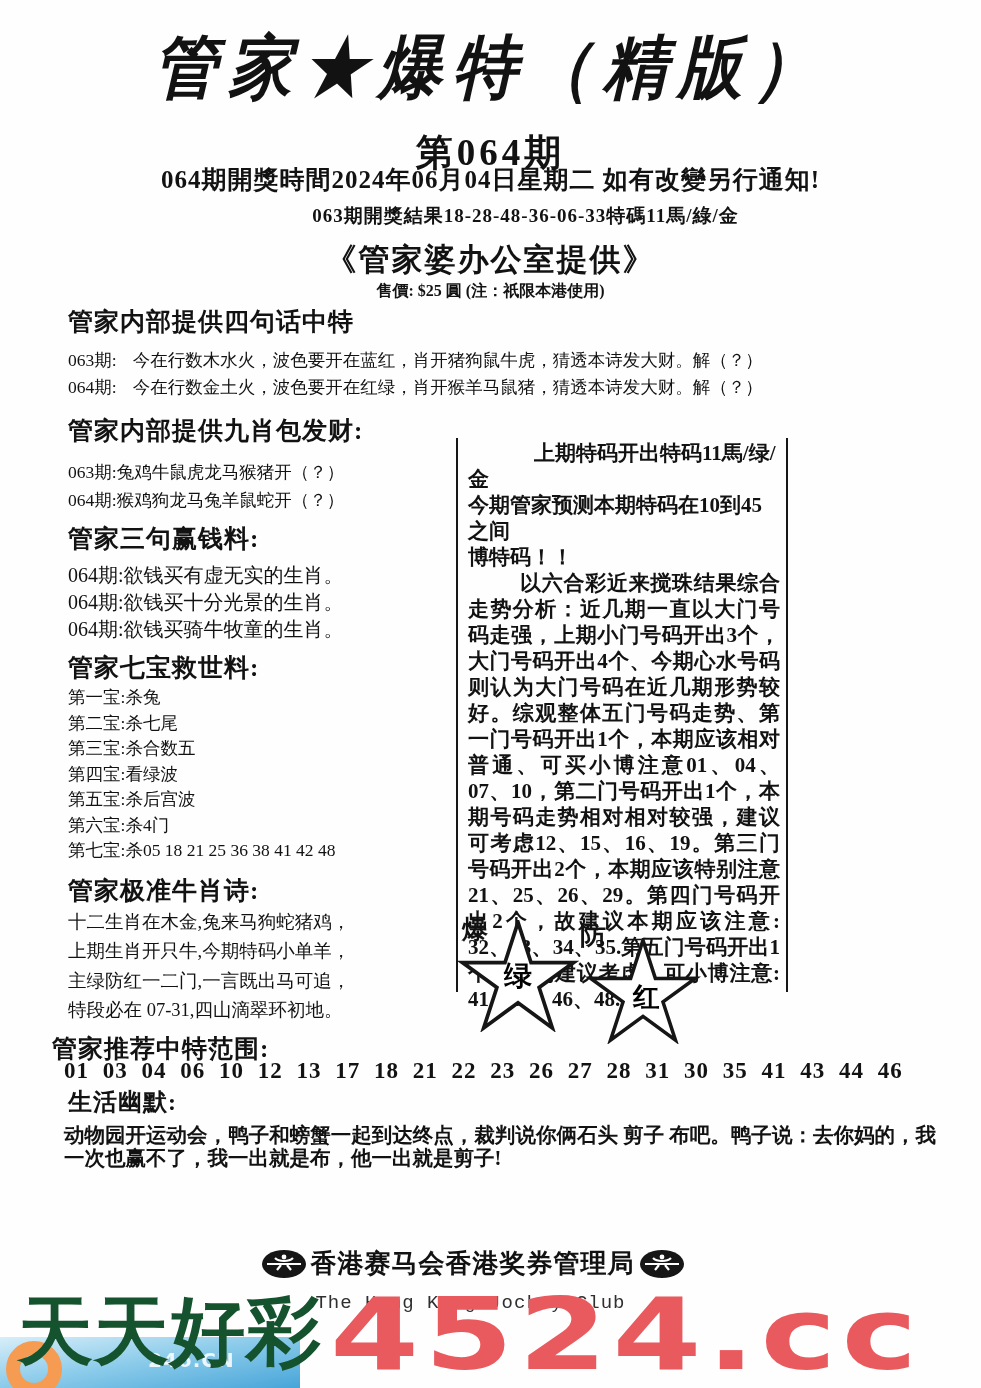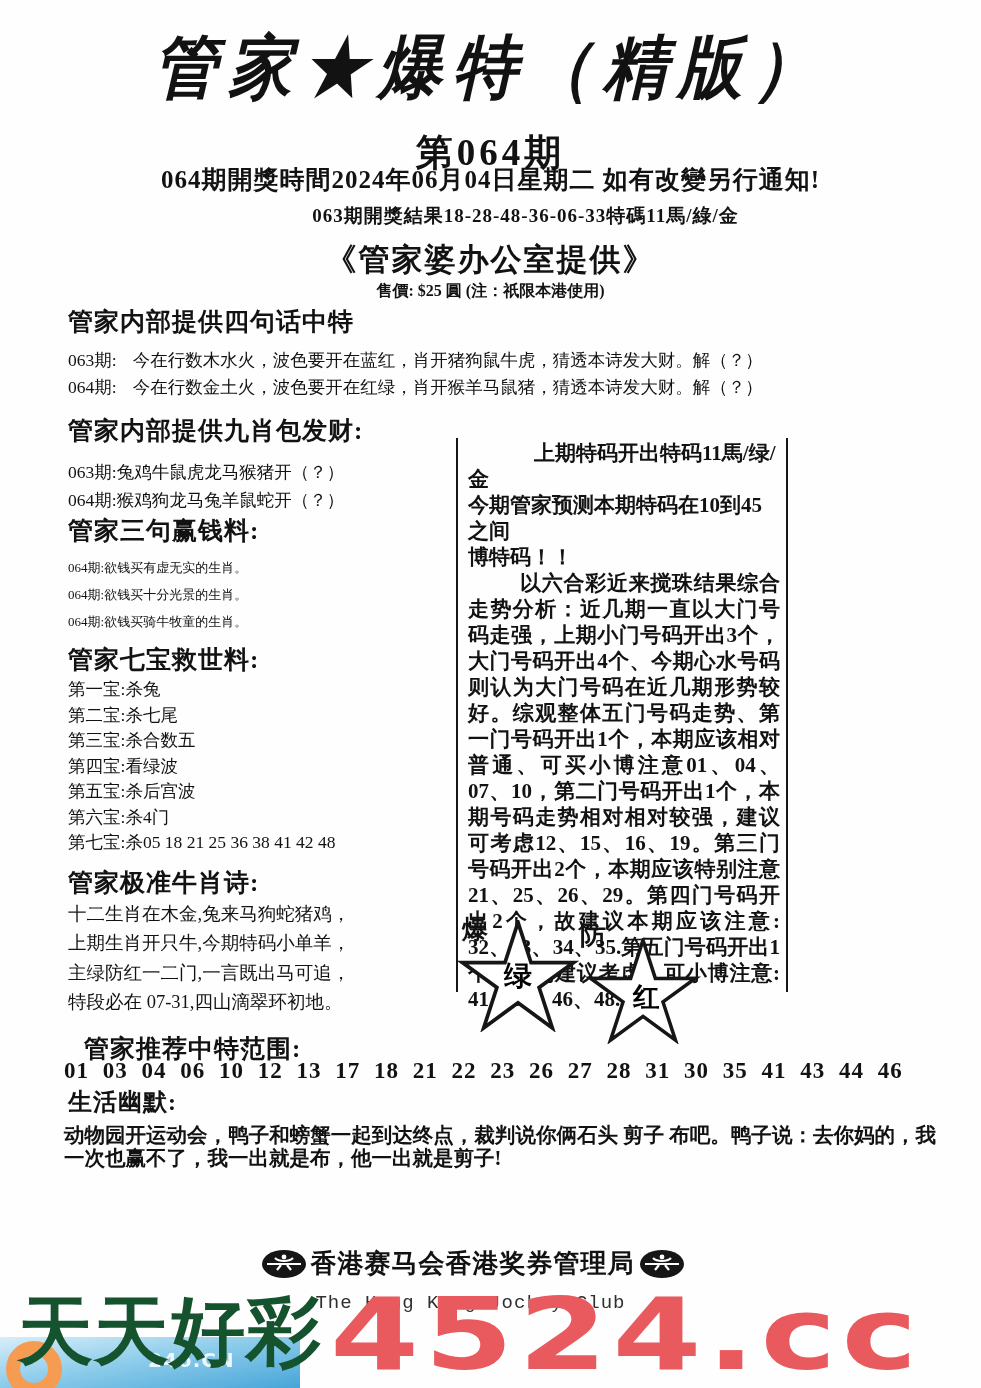--- a/index.html
+++ b/index.html
@@ -21,42 +21,42 @@
   .row .lbl{display:inline-block;margin-right:16px;}
 
   .s4h{left:68px;top:305px;}
   .s4r1{left:68px;top:348px;width:860px;}
   .s4r2{left:68px;top:375px;width:860px;}
 
   .leftcol{left:68px;top:414px;width:392px;}
   .leftcol .h{font-size:25px;font-weight:bold;letter-spacing:1px;line-height:34px;}
   .g1 .r{line-height:28px;font-size:17.5px;}
   .g1{margin-top:10px;}
-  .h2m{}
+  .h2m{margin-top:8px;}
   .g2{margin-top:6px;}
-  .g2 .r{line-height:27px;font-size:13px;}
+  .g2 .r{line-height:27px;font-size:20px;}
   .h3m{margin-top:8px;}
   .g3{margin-top:0;}
   .g3 .r{line-height:25.5px;font-size:17.5px;}
   .h4m{margin-top:10px;font-size:22px;line-height:30px;}
   .poem .r{line-height:29.5px;font-size:18.5px;}
 
   .rightcol{left:456px;top:438px;width:332px;height:554px;box-sizing:border-box;
             border-left:2px solid #161616;border-right:2px solid #161616;
             padding:2px 6px 0 10px;font-size:21px;line-height:26px;font-weight:bold;}
   .rightcol .p1l1{text-indent:66px;}
   .rightcol .p2{text-indent:52px;text-align:justify;margin-top:0;}
 
   .stars{left:456px;top:912px;width:334px;height:140px;}
   .starlabel{position:absolute;font-size:26px;font-weight:bold;}
   .star1{position:absolute;left:0px;top:8px;}
   .star2{position:absolute;left:128px;top:26px;}
   .starsvg text{font-weight:bold;font-family:"Liberation Serif", serif;}
 
-  .rech{left:84px;top:1032px;}
+  .rech{left:52px;top:1032px;}
   .recnums{left:64px;top:1058px;font-size:23px;font-weight:bold;word-spacing:7px;letter-spacing:1px;}
   .humh{left:68px;top:1086px;font-size:24px;}
   .humtext{left:64px;top:1124px;width:872px;font-size:20.5px;font-weight:bold;line-height:23px;text-align:justify;}
 
   .orgrow{top:1246px;left:0;width:100%;display:flex;justify-content:center;align-items:center;
           gap:4px;transform:translateX(-18px);}
   .orgcn{font-size:26px;font-weight:bold;letter-spacing:1px;}
   .orgen{top:1292px;font-family:"Liberation Mono", monospace;font-size:19px;letter-spacing:1px;
          color:#2f2f2f;transform:translateX(-20px);}
 

